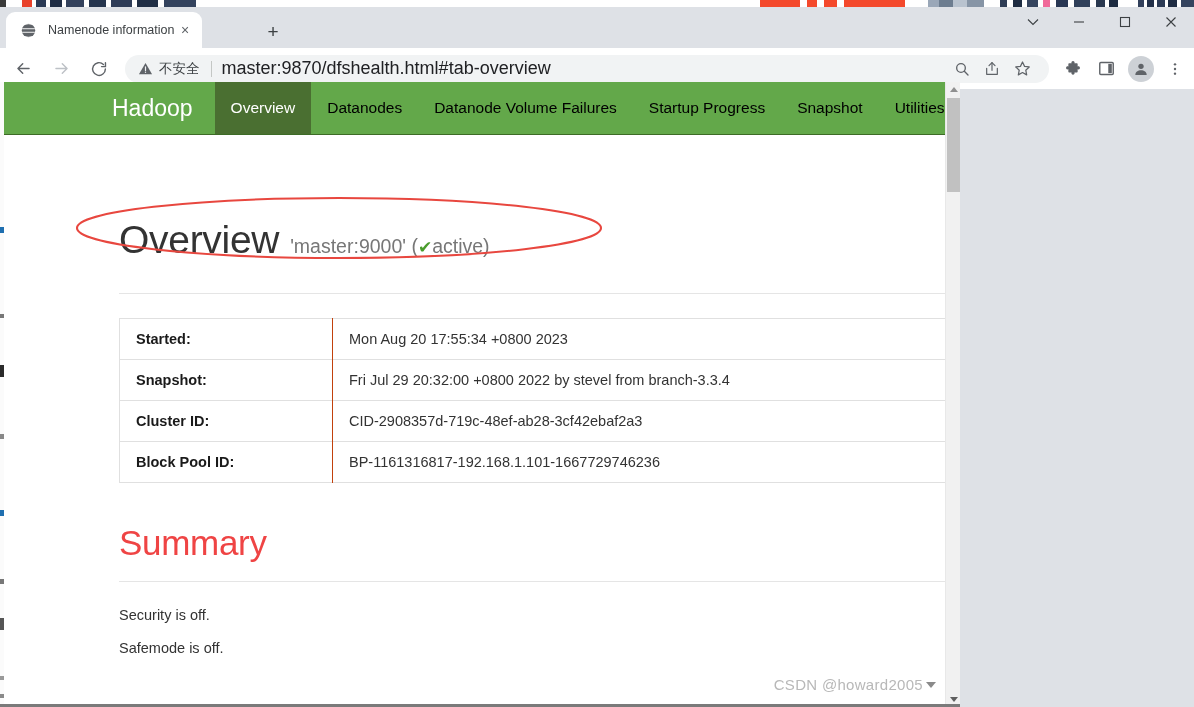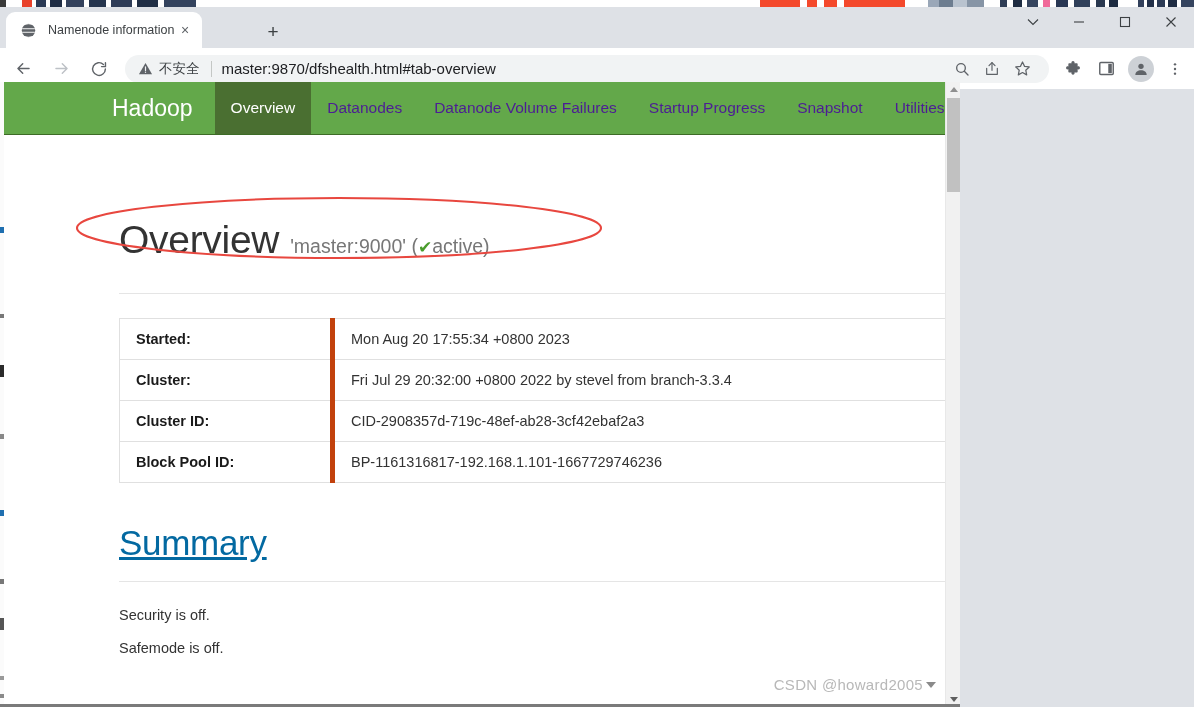--- a/index.html
+++ b/index.html
@@ -91,21 +91,21 @@
   #security-icon { width: 15px; height: 15px; margin-right: 6px; }
   #security-label {
     font-size: 13.5px; color: #3c4043;
     font-family: "Liberation Sans", sans-serif;
   }
   #omnibox-divider {
     width: 1px; height: 16px; background: #c4c7c5;
     margin: 0 10px 0 11px; flex: 0 0 1px;
   }
   #url-text {
-    font-size: 15px; color: #202124;
+    font-size: 18px; color: #202124;
     white-space: nowrap; overflow: hidden;
     font-family: "Liberation Sans", sans-serif;
   }
   #omnibox-actions { display: flex; align-items: center; flex: 0 0 auto; margin-left: auto; }
   .omni-icon {
     width: 28px; height: 28px; margin-left: 2px;
     display: flex; align-items: center; justify-content: center;
     color: #5f6368;
   }
   #toolbar-right { display: flex; align-items: center; padding-right: 4px; }
@@ -144,21 +144,21 @@
   }
   #nav-brand {
     display: flex; align-items: center;
     padding: 0 22px 0 0; margin-left: 108px;
     color: #ffffff; font-size: 23px;
     font-family: "Liberation Sans", sans-serif;
   }
   .nav-link {
     display: flex; align-items: center;
     padding: 0 16px;
-    color: #4c1d95; font-size: 15.5px;
+    color: #000000; font-size: 15.5px;
     font-family: "Liberation Sans", sans-serif;
     white-space: nowrap;
   }
   .nav-link.active { background: #4a6f31; color: #ffffff; }
   .caret {
     display: inline-block; width: 0; height: 0; margin-left: 7px;
     border-left: 4.5px solid transparent;
     border-right: 4.5px solid transparent;
     border-top: 5px solid #ffffff;
   }
@@ -205,30 +205,29 @@
   }
   #info-table tr { border-bottom: 1px solid #e0e0e0; }
   #info-table tr:last-child { border-bottom: none; }
   #info-table td {
     padding: 12px 16px; font-size: 14.5px; color: #333333;
     font-family: "Liberation Sans", sans-serif;
     vertical-align: middle; height: 37px;
   }
   #info-table td.key {
     width: 213px; font-weight: bold; color: #1a1a1a;
-    border-right: 5px solid #c2410c;
+    border-right: 1px solid #c2410c;
   }
 
   
   #summary-title {
-    font-size: 35px; color: #0369a1; font-weight: normal;
+    font-size: 35px; color: #ef4444; font-weight: normal;
     margin-top: 40px;
     font-family: "Liberation Sans", sans-serif;
     letter-spacing: -0.3px;
-    text-decoration: underline;
   }
   #summary-rule { border-top: 1px solid #e5e5e5; margin-top: 18px; }
   .summary-line {
     font-size: 14.5px; color: #333333;
     margin-top: 17px;
     font-family: "Liberation Sans", sans-serif;
     white-space: nowrap;
   }
   .summary-line.first { margin-top: 25px; }
 
@@ -474,21 +473,21 @@
       </div>
       <div id="overview-rule"></div>
 
       <table id="info-table">
         <tbody>
           <tr>
             <td class="key">Started:</td>
             <td class="val">Mon Aug 20 17:55:34 +0800 2023</td>
           </tr>
           <tr>
-            <td class="key">Cluster:</td>
+            <td class="key">Snapshot:</td>
             <td class="val">Fri Jul 29 20:32:00 +0800 2022 by stevel from branch-3.3.4</td>
           </tr>
           <tr>
             <td class="key">Cluster ID:</td>
             <td class="val">CID-2908357d-719c-48ef-ab28-3cf42ebaf2a3</td>
           </tr>
           <tr>
             <td class="key">Block Pool ID:</td>
             <td class="val">BP-1161316817-192.168.1.101-1667729746236</td>
           </tr>

